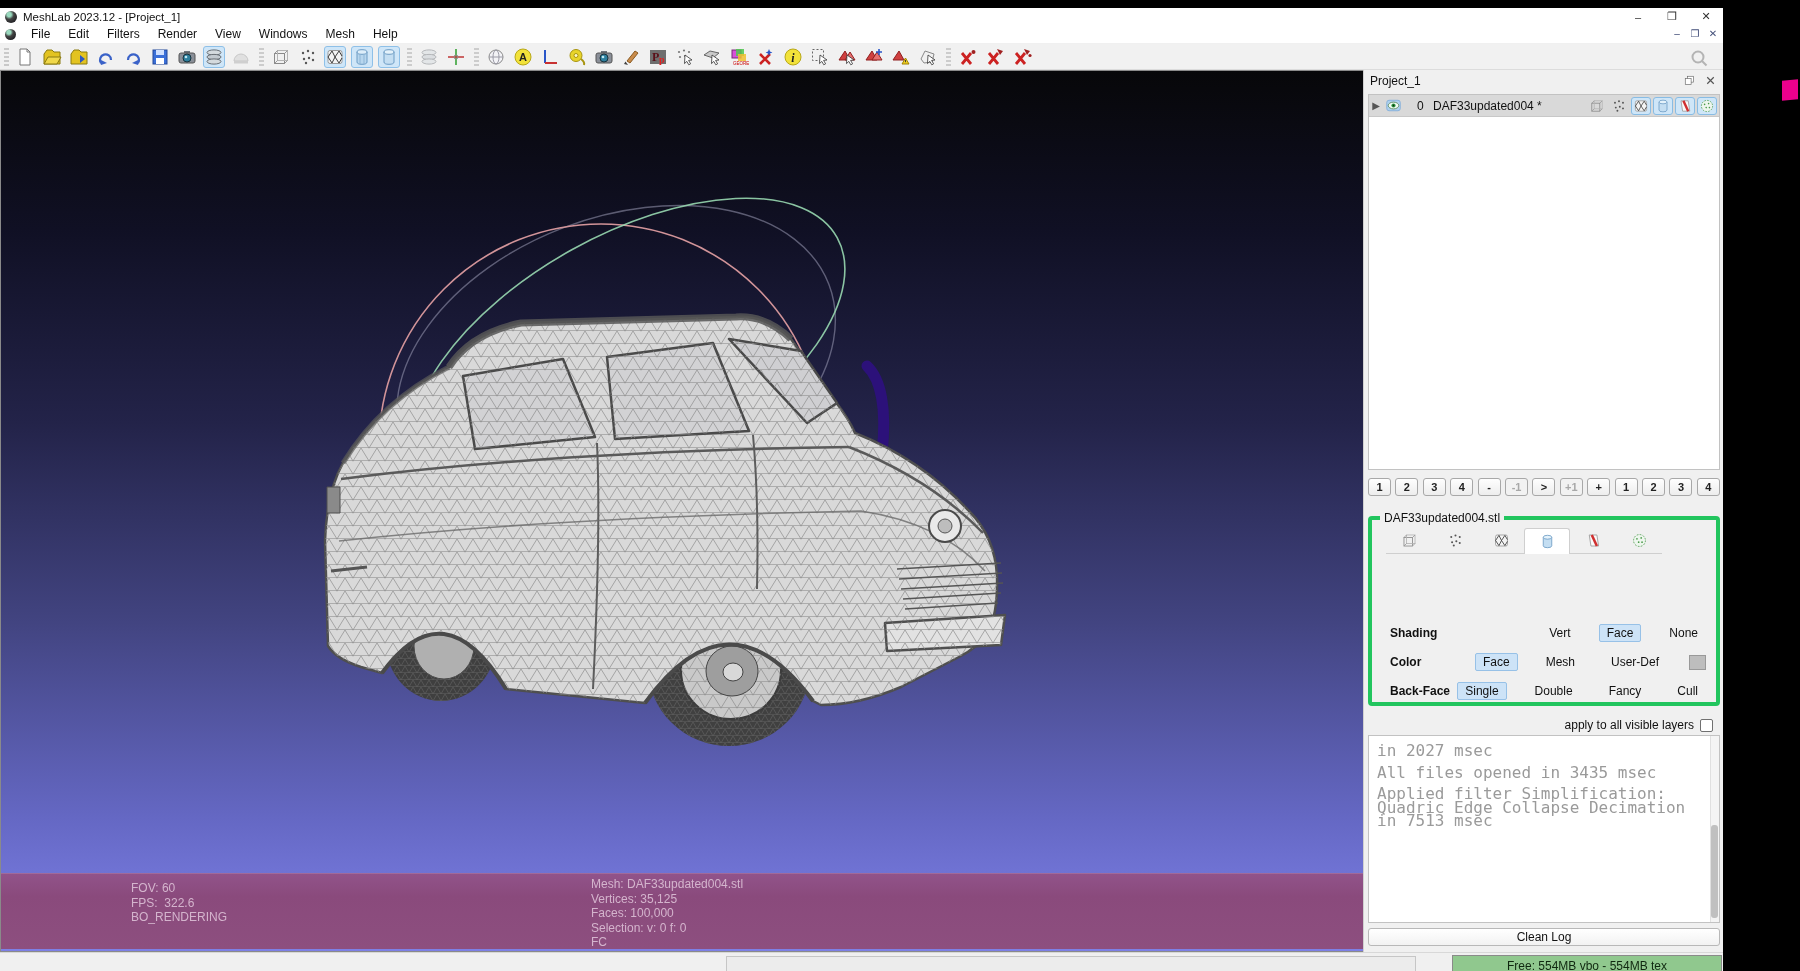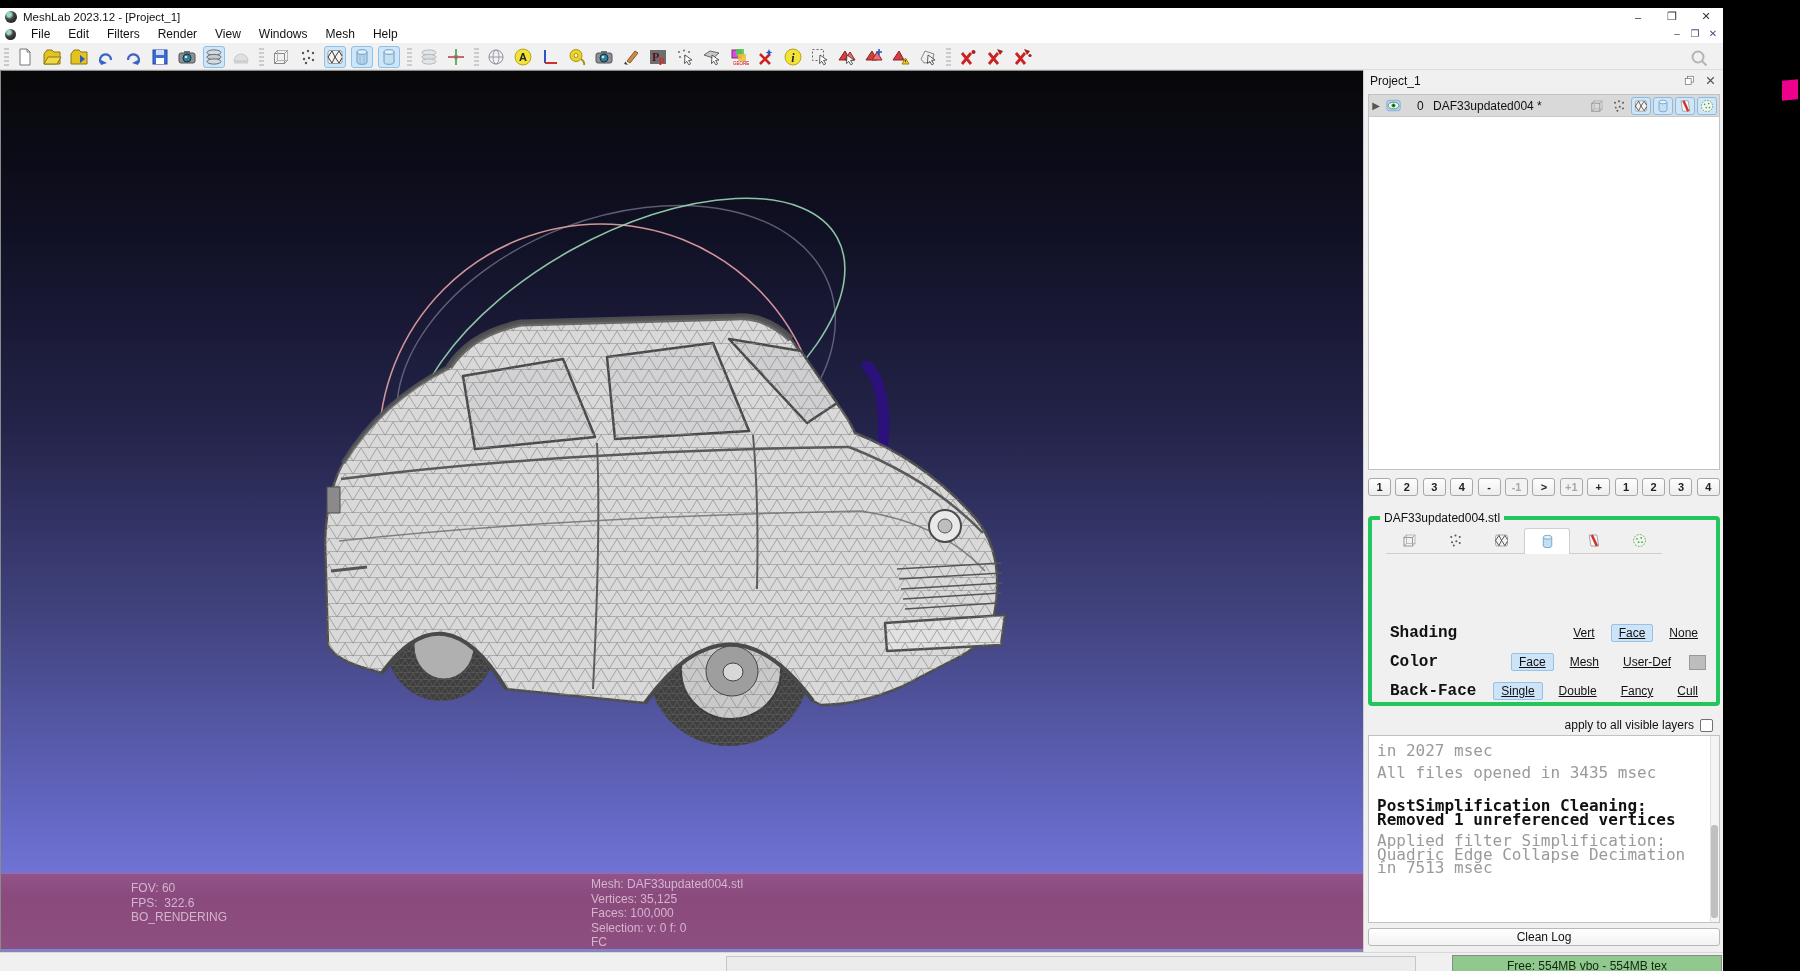--- a/index.html
+++ b/index.html
@@ -78,22 +78,22 @@
 
   .groupbox { position:absolute; left:4px; top:446px; width:352px; height:190px;
               border:4px solid #22c55e; border-radius:4px; }
   .gb-title { position:absolute; left:8px; top:-9px; background:#f0f0f0; padding:0 4px; font-size:12px; }
   .tabs { position:absolute; left:14px; top:8px; display:flex; }
   .tab { width:46px; height:26px; display:flex; align-items:center; justify-content:center;
          border-bottom:1px solid #cfcfcf; }
   .tab.sel { background:#fff; border:1px solid #cfcfcf; border-bottom:none;
              border-radius:3px 3px 0 0; }
   .gbrow { position:absolute; left:18px; width:316px; display:flex; align-items:center; }
-  .gbrow .lab { font-weight:bold; font-size:16px;font-family:Liberation Mono, monospace; }
-  .gbrow .opts { margin-left:auto; display:flex; align-items:center; gap:8px;text-decoration:underline; }
+  .gbrow .lab { font-weight:bold; font-size:12px; }
+  .gbrow .opts { margin-left:auto; display:flex; align-items:center; gap:20px; }
   .chip { padding:1px 7px; font-size:12px; border:1px solid transparent; border-radius:2px; }
   .chip.sel { background:#cde3f7; border-color:#97c1e7; }
   .swatch { width:17px; height:15px; background:#bdbdbd; border:1px solid #999; margin-left:2px; }
 
   .applyrow { position:absolute; right:10px; top:648px; display:flex; align-items:center; gap:6px;
               font-size:12px;text-align:right; }
   .cbx { width:13px; height:13px; background:#fff; border:1px solid #707070; border-radius:2px; }
 
   .logbox { position:absolute; left:4px; top:665px; width:352px; height:188px; background:#fff;
             border:1px solid #c2c2c2; overflow:hidden;
@@ -779,21 +779,20 @@
 
       <div class="applyrow">
         <span>apply to all visible layers</span>
         <span class="cbx"></span>
       </div>
 
       <div class="logbox">
         <div class="logpad">
           <div class="logline dim">in 2027 msec</div>
           <div class="logline dim">All files opened in 3435 msec</div>
-          <div class="logline bold">PostSimplification Cleaning: Removed 1 unreferenced vertices</div>
           <div class="logline dim">Applied filter Simplification: Quadric Edge Collapse Decimation in 7513 msec</div>
         </div>
         <div class="logscroll">
             <div class="logthumb"></div>
           </div>
       </div>
 
       <div class="cleanlog">Clean Log</div>
     </div>
   </div>

